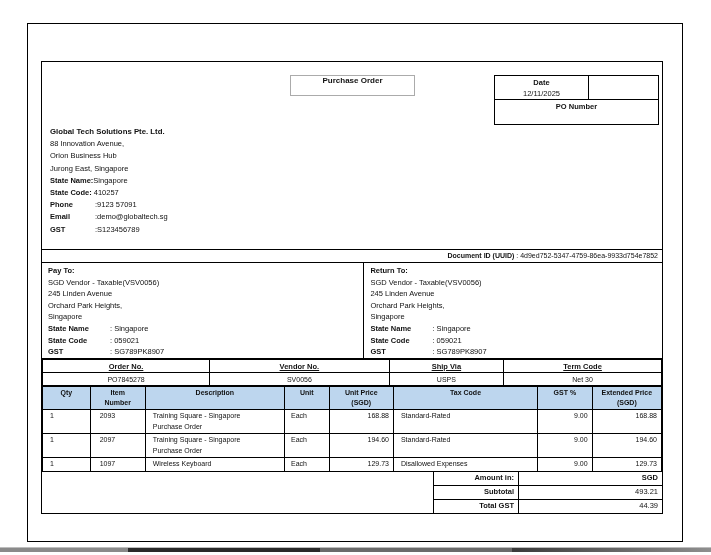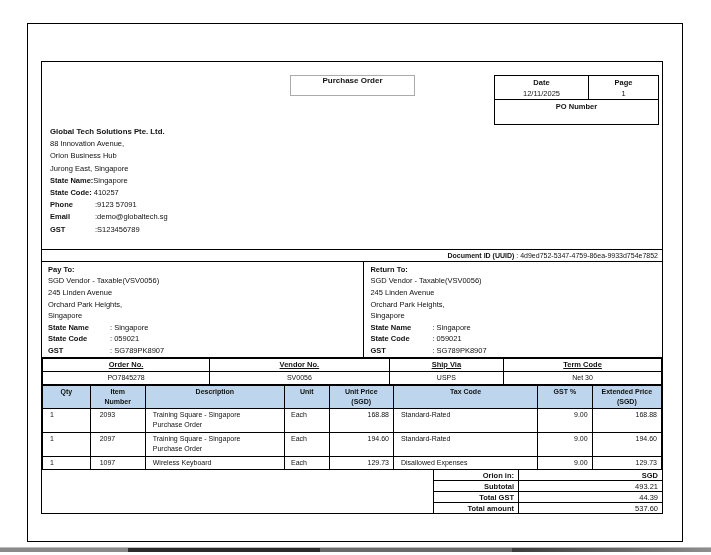--- a/index.html
+++ b/index.html
@@ -117,24 +117,20 @@
 
     <div class="title-box">
       <span>Purchase Order</span>
     </div>
 
     <div class="meta-block">
       <div class="meta-row1">
         <div class="meta-cell meta-date">
           <div class="hdr">Date</div>
           <div>12/11/2025</div>
-        </div>
-        <div class="meta-cell meta-page">
-          <div class="hdr">Page</div>
-          <div>1</div>
         </div>
       </div>
       <div class="meta-row2">
         <div class="hdr">PO Number</div>
       </div>
     </div>
 
     <div class="company">
       <div class="name">Global Tech Solutions Pte. Ltd.</div>
       <div>88 Innovation Avenue,</div>
@@ -256,35 +252,31 @@
           <td class="num">9.00</td>
           <td class="num">129.73</td>
         </tr>
       </tbody>
         </table>
 
       <div class="totals-wrap">
         <div class="totals-spacer"></div>
         <div class="totals-table">
           <div class="totals-row currency">
-            <div class="totals-label">Orion in:</div>
+            <div class="totals-label">Amount in:</div>
             <div class="totals-value">SGD</div>
           </div>
           <div class="totals-row">
             <div class="totals-label">Subtotal</div>
             <div class="totals-value">493.21</div>
           </div>
           <div class="totals-row">
             <div class="totals-label">Total GST</div>
             <div class="totals-value">44.39</div>
           </div>
-          <div class="totals-row">
-            <div class="totals-label">Total amount</div>
-            <div class="totals-value">537.60</div>
-          </div>
         </div>
       </div>
 
     </div>
   </div>
 </div>
 
 <div class="window-edge"></div>
 
 </body></html>

